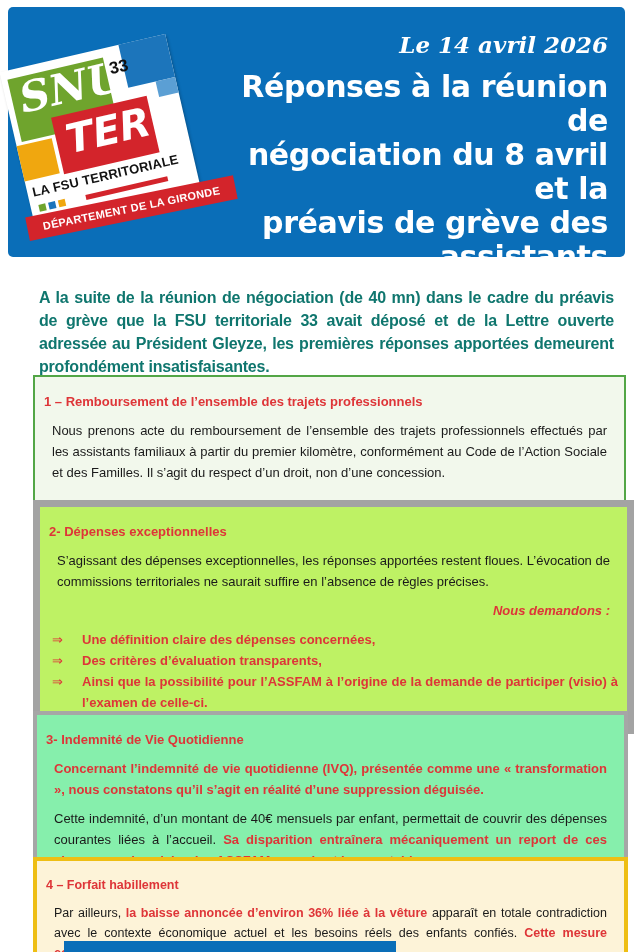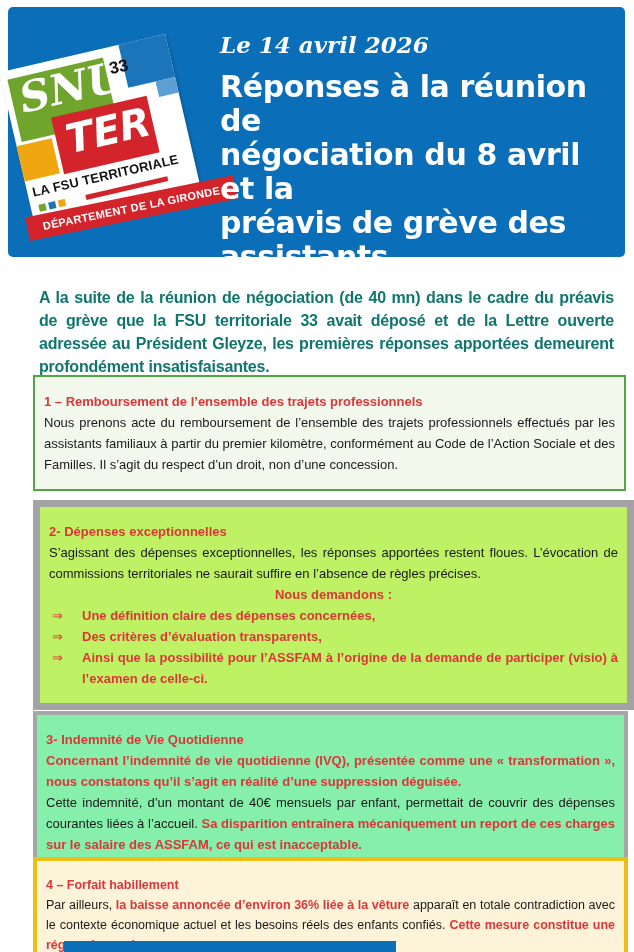--- a/index.html
+++ b/index.html
@@ -2,21 +2,21 @@
 <html><head>
 <meta charset="utf-8">
 <style>
   html,body{margin:0;padding:0;background:#ffffff;}
   .page{position:relative;width:634px;height:952px;background:#ffffff;overflow:hidden;
         font-family:"Liberation Sans",sans-serif;color:#1a1a1a;}
 
   
   .header{position:absolute;left:8px;top:7px;width:617px;height:250px;
           background:#0a6eb8;border-radius:5px;}
-  .head-text{position:absolute;left:212px;top:24px;width:404px;text-align:left;color:#ffffff;}
+  .head-text{position:absolute;left:196px;top:24px;width:404px;text-align:right;color:#ffffff;}
   .head-date{font-family:"DejaVu Serif",serif;font-style:italic;font-weight:bold;
              font-size:23px;margin-bottom:12px;}
   .head-title{font-family:"DejaVu Sans",sans-serif;font-weight:bold;font-size:30px;
               line-height:34px;letter-spacing:-0.4px;}
 
   
   .logo{position:absolute;left:8px;top:44px;width:170px;height:166px;background:#ffffff;
         transform:rotate(-13deg);box-shadow:1px 2px 3px rgba(0,0,0,0.25);}
   .blk{position:absolute;}
   .blk-green{left:6px;top:9px;width:98px;height:64px;background:#6fa42d;}
@@ -47,22 +47,22 @@
   
   .box{position:absolute;left:33px;width:569px;padding:14px 9px;font-size:13px;
        line-height:21px;text-align:justify;box-sizing:content-box;}
   .box-title{font-weight:bold;color:#de3538;text-align:left;}
   .red{color:#de3538;}
   .black{color:#1a1a1a;}
   .box1{top:375px;border:2px solid #53a646;background:#f2f8ec;width:571px;}
   .box2{top:500px;border:7px solid #a3a3a3;background:#bef264;}
   .box3{top:711px;border:4px solid #a6a6a6;background:#86efac;}
   .box4{top:857px;border:4px solid #eebe14;background:#fdf3d8;font-size:12.5px;line-height:20px;}
-  .box p{margin:0;}
-  .demand{color:#de3538;font-weight:bold;text-align:center;}
+  .box p{margin:8px;}
+  .demand{color:#de3538;font-weight:bold;text-align:right;font-style:italic;}
   ul.bullets{margin:0;padding:0;list-style:none;text-align:justify;}
   ul.bullets li{position:relative;padding-left:33px;color:#de3538;font-weight:bold;}
   ul.bullets .arrow{position:absolute;left:3px;top:0;font-weight:normal;}
 
   
   .footer-band{position:absolute;left:64px;top:941px;width:332px;height:11px;background:#0a6eb8;}
 </style>
 </head>
 <body>
 

